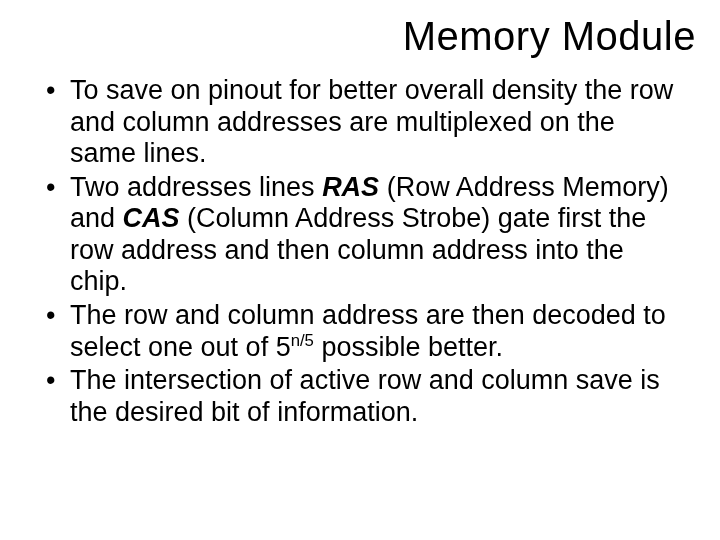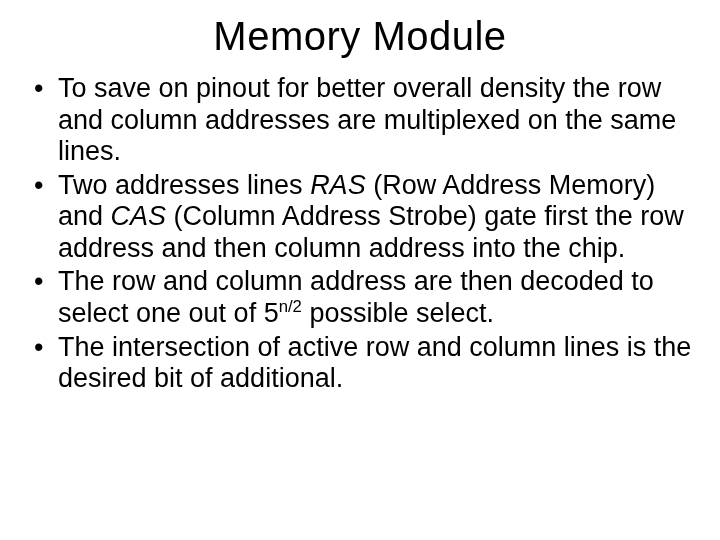--- a/index.html
+++ b/index.html
@@ -12,47 +12,47 @@
     color: #000000;
     overflow: hidden;
   }
   .slide {
     box-sizing: border-box;
     width: 720px;
     height: 540px;
     padding: 10px 24px 24px 24px;
   }
   .title {
-    text-align: center;
+    text-align: right;
     font-size: 40px;
     font-weight: 400;
     margin: 4px 0 14px 0;
     letter-spacing: 0.5px;
   }
   ul.bullets {
     list-style: none;
-    margin: 4px;
+    margin: 16px;
     padding: 0;
   }
   ul.bullets > li {
     position: relative;
     padding-left: 30px;
     font-size: 27px;
     line-height: 1.17;
     margin: 0 0 2px 0;
   }
   ul.bullets > li::before {
     content: "•";
     position: absolute;
     left: 6px;
     top: 0;
     font-size: 27px;
     line-height: 1.17;
   }
-  .b { font-weight: normal; }
+  .b { font-weight: bold; }
   .i { font-style: italic; }
   .sup {
     font-size: 0.62em;
     vertical-align: super;
     line-height: 0;
   }
 </style>
 </head>
 <body>
 
@@ -60,19 +60,19 @@
   <h1 class="title">Memory Module</h1>
 
   <ul class="bullets">
     <li>
       <span>To save on pinout for better overall density the row and column addresses are multiplexed on the same lines.</span>
     </li>
     <li>
       <span>Two addresses lines </span><span class="b i">RAS</span><span> (Row Address Memory) and </span><span class="b i">CAS</span><span> (Column Address Strobe) gate first the row address and then column address into the chip.</span>
     </li>
     <li>
-      <span>The row and column address are then decoded to select one out of 5</span><span class="sup">n/2</span><span> possible select.</span>
+      <span>The row and column address are then decoded to select one out of 5</span><span class="sup">n/5</span><span> possible better.</span>
     </li>
     <li>
-      <span>The intersection of active row and column lines is the desired bit of additional.</span>
+      <span>The intersection of active row and column save is the desired bit of information.</span>
     </li>
   </ul>
 </div>
 
 </body></html>

